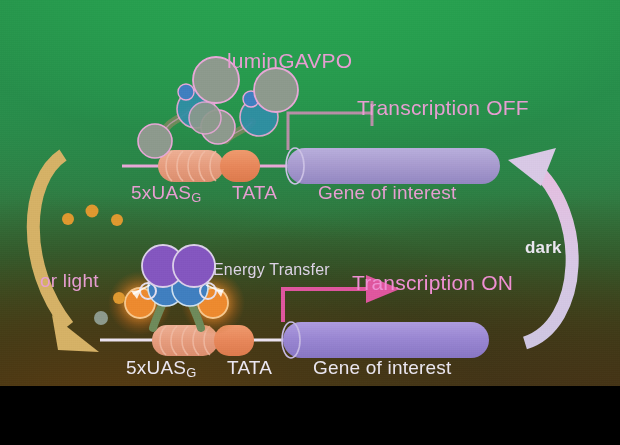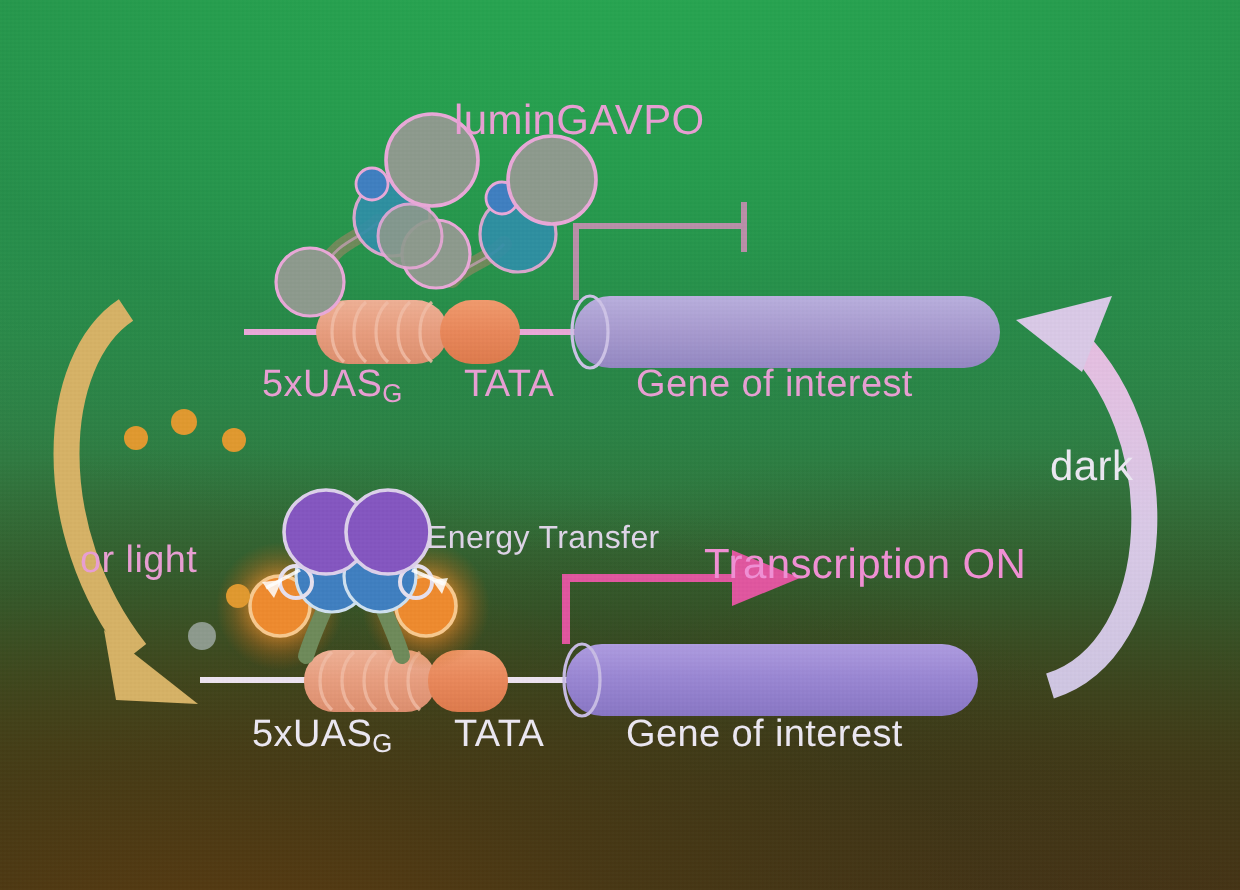--- a/index.html
+++ b/index.html
@@ -3,21 +3,21 @@
 <meta charset="utf-8">
 <style>
   html, body {
     margin: 0;
     padding: 0;
     background: #000;
   }
   #figure {
     position: relative;
     width: 620px;
-    height: 445px;
+    height: 386px;
     overflow: hidden;
     font-family: "Liberation Sans", sans-serif;
     background:
       radial-gradient(ellipse 120% 95% at 50% -12%, rgba(40,168,82,1) 0%, rgba(38,158,78,0.96) 30%, rgba(34,136,70,0.55) 55%, rgba(30,110,60,0.0) 78%),
       radial-gradient(ellipse 95% 70% at 18% 112%, rgba(96,60,16,0.95) 0%, rgba(74,56,20,0.75) 38%, rgba(52,52,24,0.25) 68%, rgba(40,60,30,0) 88%),
       radial-gradient(ellipse 95% 70% at 82% 112%, rgba(80,50,22,0.92) 0%, rgba(66,52,22,0.72) 38%, rgba(48,52,26,0.22) 68%, rgba(40,60,30,0) 88%),
       linear-gradient(to bottom, #2b9e51 0%, #2c9450 26%, #2f7f45 48%, #35642f 68%, #3d4a1c 84%, #3a3513 100%);
   }
   #figure .grain {
     position: absolute;
@@ -49,21 +49,21 @@
 
   #lbl-lumingavpo     { left: 227px; top: 50px;  font-size: 21px; }
   #lbl-transcriptionoff { left: 357px; top: 97px;  font-size: 21px; }
   #lbl-uas-top        { left: 131px; top: 183px; font-size: 19px; }
   #lbl-tata-top       { left: 232px; top: 183px; font-size: 19px; }
   #lbl-gene-top       { left: 318px; top: 183px; font-size: 19px; }
   #lbl-furimazine     { left: 40px;  top: 230px; font-size: 19px; }
   #lbl-orlight        { left: 40px;  top: 255px; font-size: 19px; margin-top: 16px; }
   #lbl-energytransfer { left: 213px; top: 262px; font-size: 16px; }
   #lbl-transcriptionon{ left: 352px; top: 272px; font-size: 21px; }
-  #lbl-dark           { left: 525px; top: 223px; font-size: 21px; }
+  #lbl-dark           { left: 525px; top: 239px; font-size: 17px; font-weight: bold; }
   #lbl-uas-bot        { left: 126px; top: 358px; font-size: 19px; }
   #lbl-tata-bot       { left: 227px; top: 358px; font-size: 19px; }
   #lbl-gene-bot       { left: 313px; top: 358px; font-size: 19px; }
   .sub { font-size: .68em; vertical-align: -0.22em; }
 </style>
 </head>
 <body>
 
 <div id="figure">
 
@@ -204,20 +204,21 @@
       <circle cx="117" cy="220" r="6" fill="#e0992f"></circle>
       <circle cx="119" cy="298" r="6" fill="#e0992f"></circle>
       <circle cx="101" cy="318" r="7" fill="#8d9a8d"></circle>
     </g>
   </svg>
 
   <div class="grain"></div>
 
   <div class="lbl lbl-pink" id="lbl-lumingavpo">luminGAVPO</div>
 
+  <div class="lbl lbl-pink" id="lbl-transcriptionoff">Transcription OFF</div>
 
   <div class="lbl lbl-pink" id="lbl-uas-top">
     <span>5xUAS</span><span class="sub">G</span>
   </div>
   <div class="lbl lbl-pink" id="lbl-tata-top">TATA</div>
   <div class="lbl lbl-pink" id="lbl-gene-top">Gene of interest</div>
 
   <div class="lbl lbl-pink" id="lbl-orlight">or light</div>
 
   <div class="lbl lbl-lilac" id="lbl-energytransfer">Energy Transfer</div>

